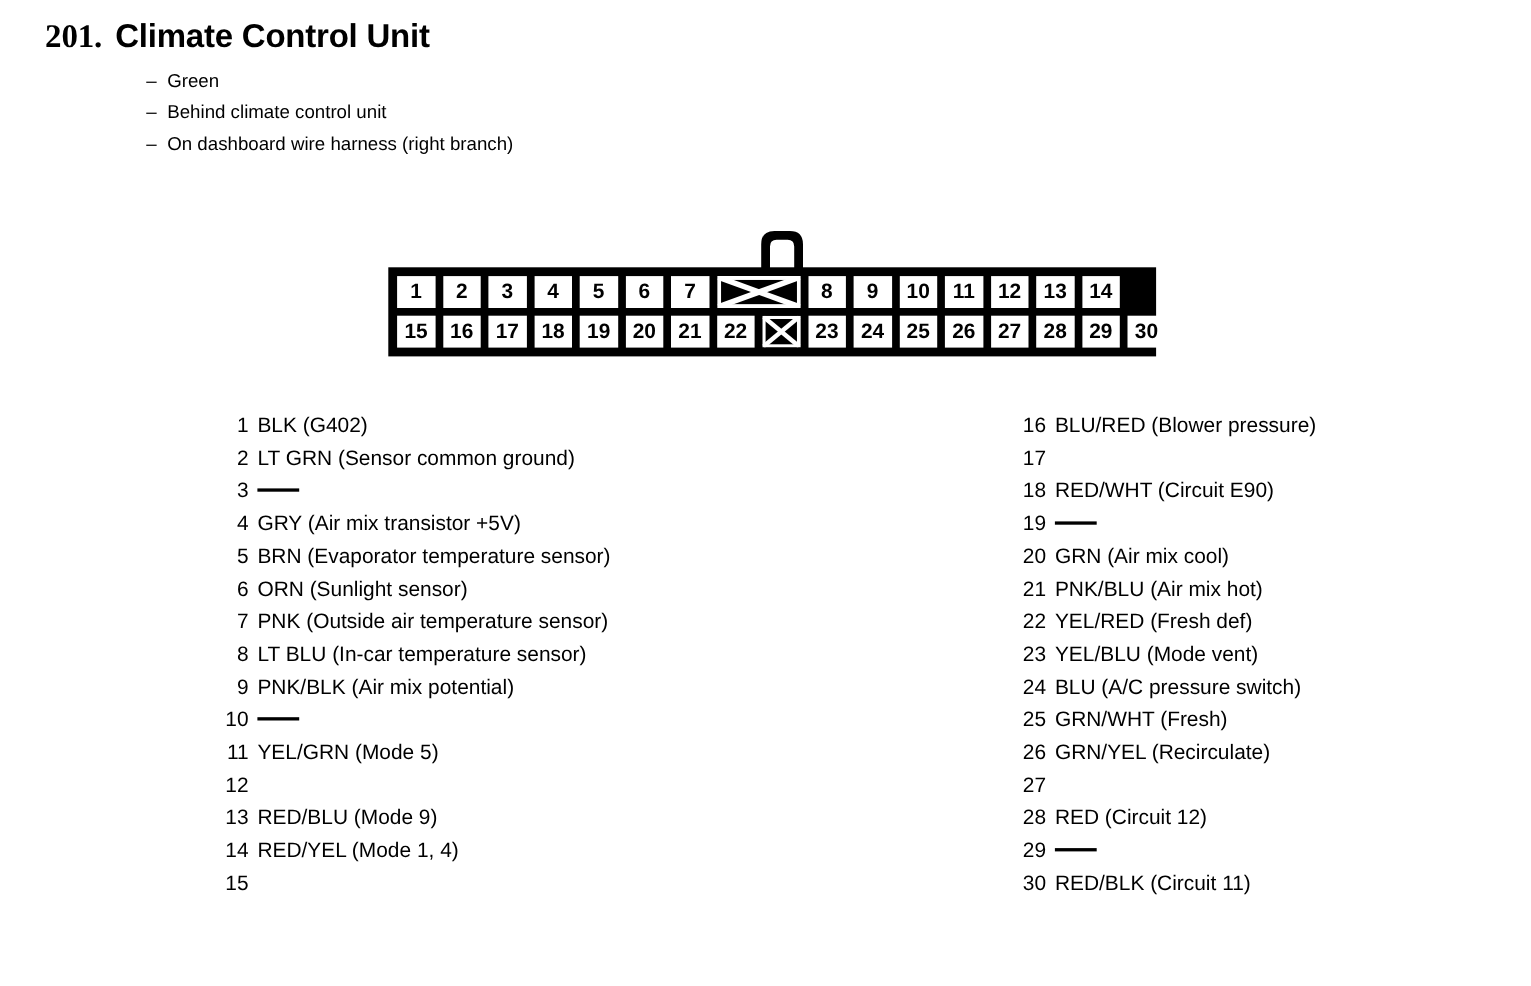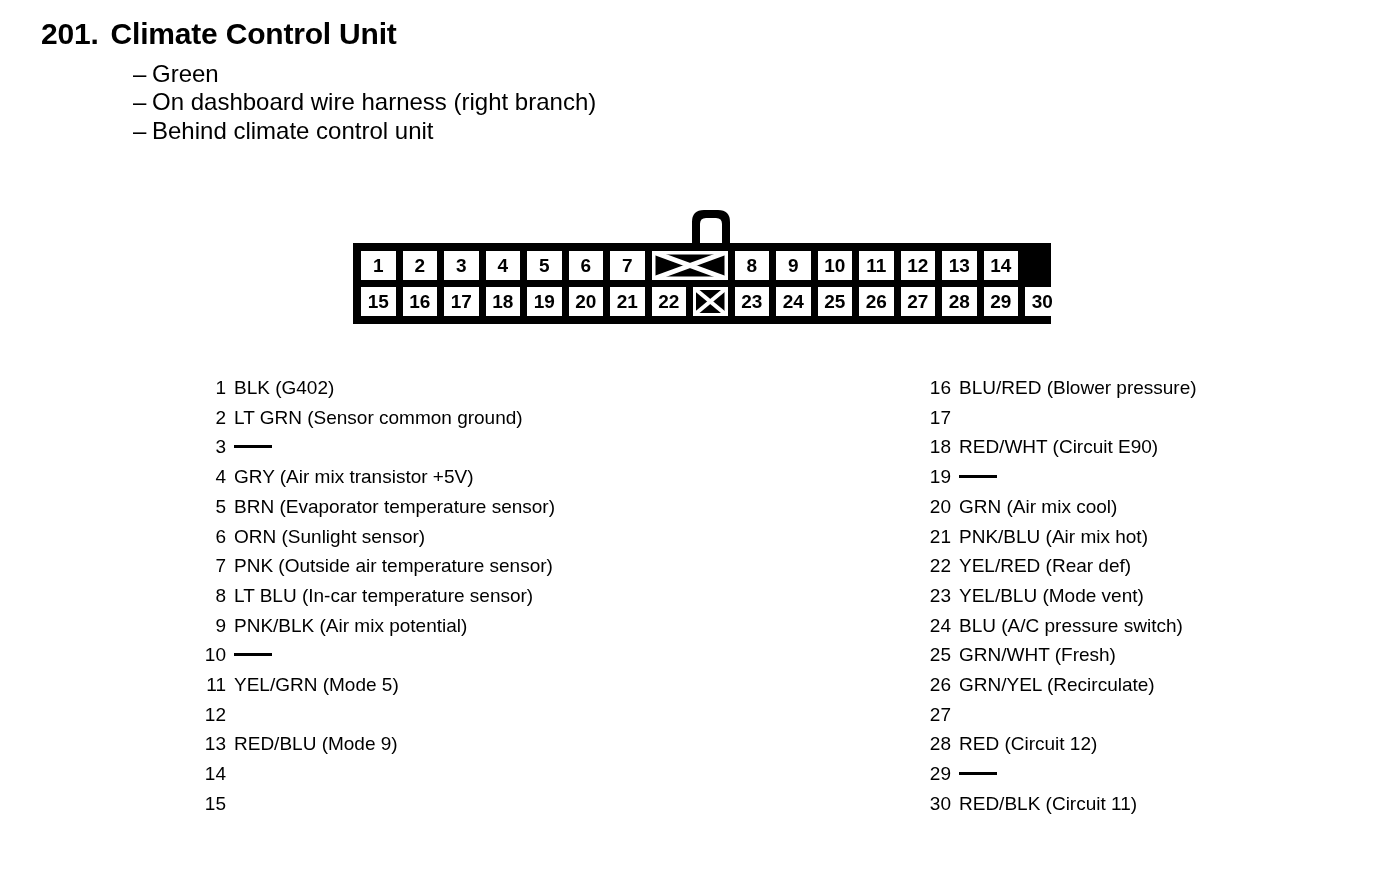--- a/index.html
+++ b/index.html
@@ -25,27 +25,28 @@
   }
   #page-title {
     font-size: 30px;
     font-weight: bold;
     letter-spacing: -0.2px;
     white-space: nowrap;
     line-height: 1.05;
   }
   #title-number {
     margin-right: 12px;
+    font-family: Liberation Serif, serif;
   }
   #notes-list {
     margin-top: 10px;
     margin-left: 92px;
   }
   .note-row {
-    font-size: 24px;
+    font-size: 17px;
     line-height: 28.5px;
     white-space: nowrap;
   }
   .note-dash {
     display: inline-block;
     width: 19px;
   }
 
   
   #connector {
@@ -144,22 +145,22 @@
 </style>
 </head>
 <body>
 
 <div id="header-block">
   <div id="page-title">
     <span id="title-number">201.</span><span>Climate Control Unit</span>
   </div>
   <div id="notes-list">
       <div class="note-row"><span class="note-dash">–</span><span>Green</span></div>
+      <div class="note-row"><span class="note-dash">–</span><span>Behind climate control unit</span></div>
       <div class="note-row"><span class="note-dash">–</span><span>On dashboard wire harness (right branch)</span></div>
-      <div class="note-row"><span class="note-dash">–</span><span>Behind climate control unit</span></div>
     </div>
 </div>
 
 <div id="connector">
 
   <div id="latch-tab">
     <div class="latch-shape">
       <svg width="66" height="40" viewBox="0 0 66 40" xmlns="http://www.w3.org/2000/svg">
         <path d="M 14 39 L 14 17 Q 14 5 26 5 L 40 5 Q 52 5 52 17 L 52 39 L 44 39 L 44 19 Q 44 13 38 13 L 28 13 Q 22 13 22 19 L 22 39 Z" fill="#000000"></path>
       </svg>
@@ -266,20 +267,21 @@
       </div>
       <div class="legend-row">
         <span class="legend-num">12</span>
       </div>
       <div class="legend-row">
         <span class="legend-num">13</span>
         <span class="legend-desc">RED/BLU (Mode 9)</span>
       </div>
       <div class="legend-row">
         <span class="legend-num">14</span>
+        <span class="legend-desc">RED/YEL (Mode 1, 4)</span>
       </div>
       <div class="legend-row">
         <span class="legend-num">15</span>
       </div>
     </div>
   <div class="legend-col" id="legend-col-right">
       <div class="legend-row">
         <span class="legend-num">16</span>
         <span class="legend-desc">BLU/RED (Blower pressure)</span>
       </div>
@@ -297,21 +299,21 @@
       <div class="legend-row">
         <span class="legend-num">20</span>
         <span class="legend-desc">GRN (Air mix cool)</span>
       </div>
       <div class="legend-row">
         <span class="legend-num">21</span>
         <span class="legend-desc">PNK/BLU (Air mix hot)</span>
       </div>
       <div class="legend-row">
         <span class="legend-num">22</span>
-        <span class="legend-desc">YEL/RED (Rear def)</span>
+        <span class="legend-desc">YEL/RED (Fresh def)</span>
       </div>
       <div class="legend-row">
         <span class="legend-num">23</span>
         <span class="legend-desc">YEL/BLU (Mode vent)</span>
       </div>
       <div class="legend-row">
         <span class="legend-num">24</span>
         <span class="legend-desc">BLU (A/C pressure switch)</span>
       </div>
       <div class="legend-row">

